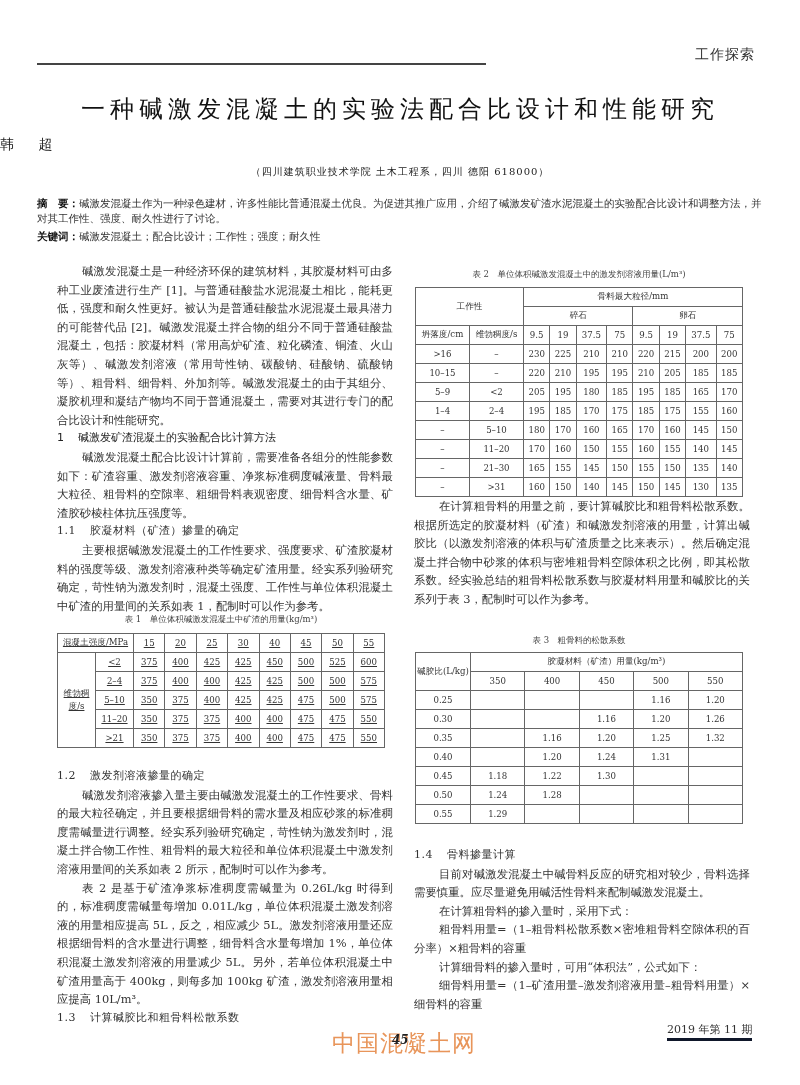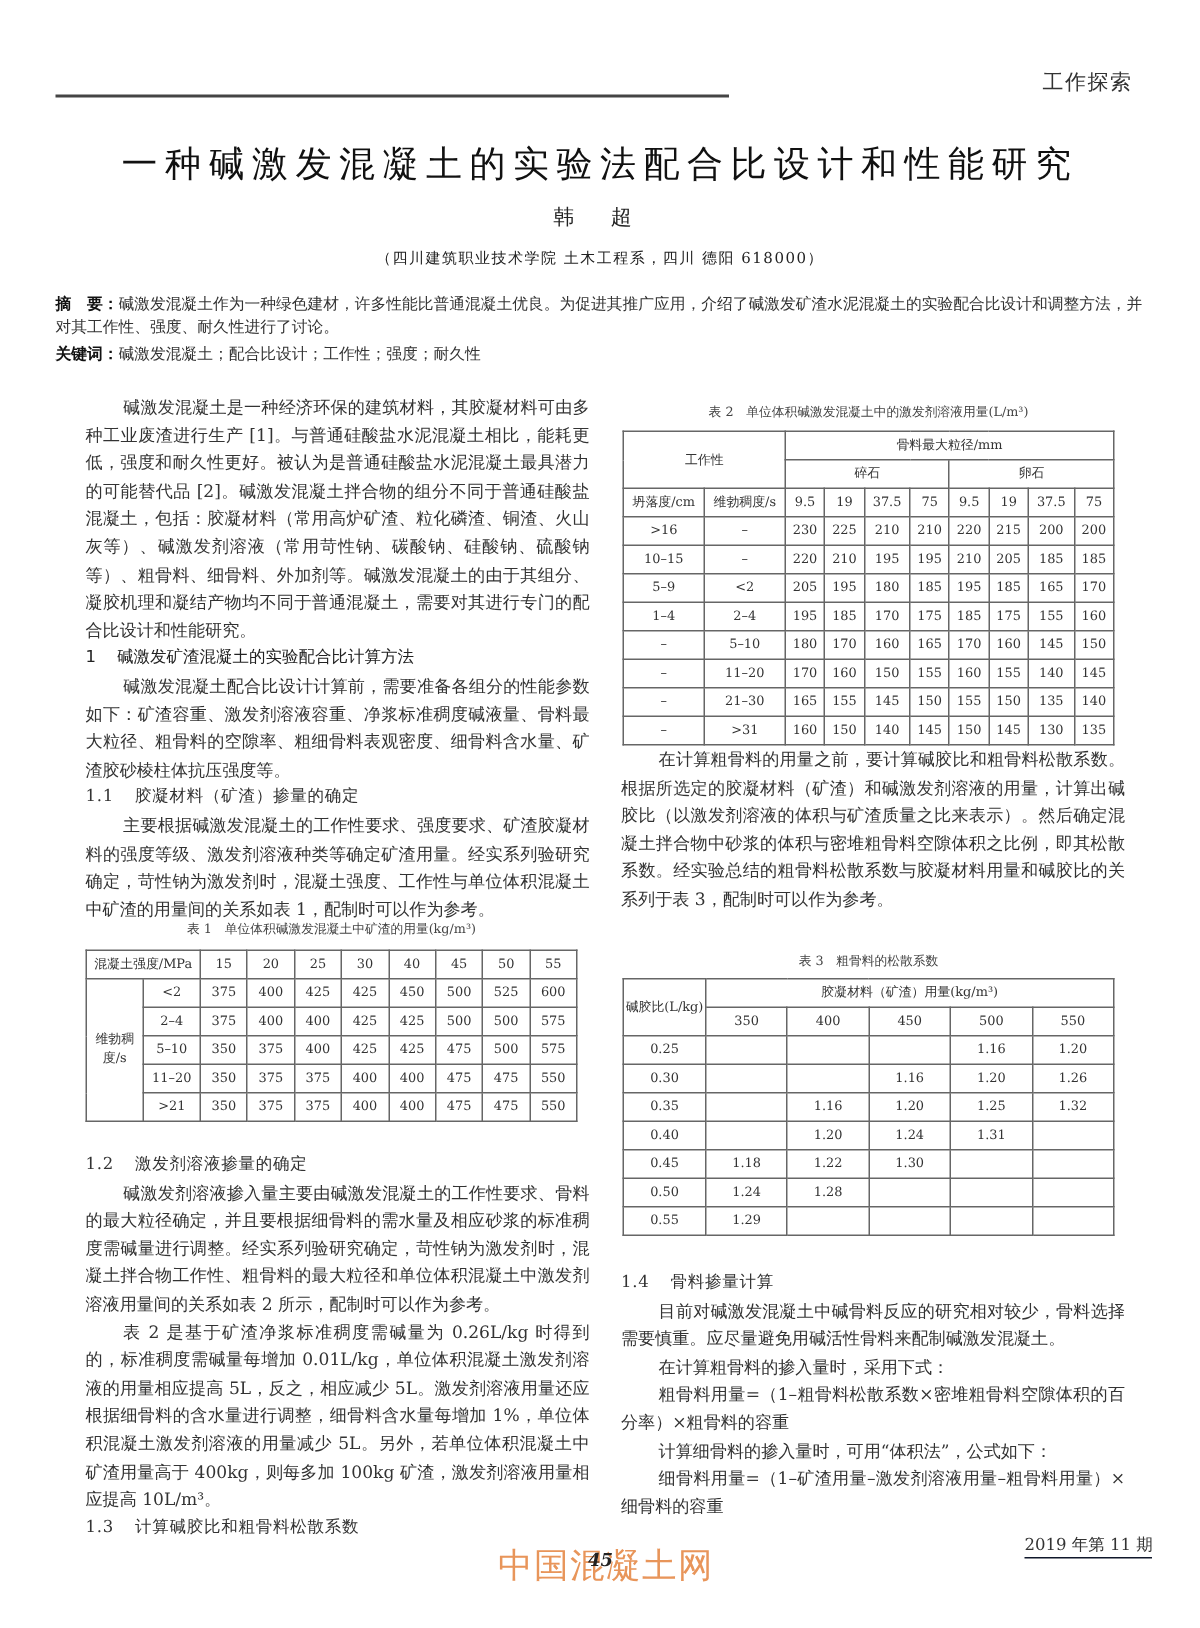--- a/index.html
+++ b/index.html
@@ -1,21 +1,21 @@
 <!DOCTYPE html>
 <html><head>
 <meta charset="utf-8">
 <style>
   * { margin: 0; padding: 0; box-sizing: border-box; }
   html, body { width: 800px; height: 1085px; background: #fff; overflow: hidden; }
   body { position: relative; font-family: "DejaVu Serif", "Liberation Serif", serif; color: #222; }
 
   .header-section { position: absolute; top: 46px; right: 45px; font-size: 14px; letter-spacing: 1px; color: #333; }
   .title { position: absolute; top: 93px; left: 0; width: 800px; text-align: center; font-size: 24px; letter-spacing: 5px; font-weight: normal; color: #111; }
-  .author { position: absolute; top: 136px; left: 0; width: 800px; text-align: center; font-size: 14px; letter-spacing: 10px; }
+  .author { position: absolute; top: 136px; left: 0; width: 800px; text-align: left; font-size: 14px; letter-spacing: 10px; }
   .affiliation { position: absolute; top: 165px; left: 0; width: 800px; text-align: center; font-size: 10px; letter-spacing: 1px; }
 
   .abstract { position: absolute; top: 196px; left: 37px; width: 726px; font-size: 10.5px; line-height: 15px; color: #333; }
   .abstract .lbl { font-weight: bold; font-family: "DejaVu Sans", sans-serif; color: #111; margin-top: 40px; }
   .keywords { position: absolute; top: 229px; left: 37px; width: 726px; font-size: 10.5px; line-height: 15px; color: #333; }
   .keywords .lbl { font-weight: bold; font-family: "DejaVu Sans", sans-serif; color: #111; }
 
   .col { position: absolute; width: 336px; font-size: 11.4px; line-height: 18.6px; color: #333; }
   .col.left { left: 57px; }
   .col.right { left: 414px; }
@@ -23,31 +23,31 @@
   .h1 { font-family: "DejaVu Sans", sans-serif; font-weight: normal; font-size: 11px; color: #222; }
   .h2 { font-size: 11px; color: #333; letter-spacing: 0.5px; }
   .h2 .num { margin-right: 14px; }
   .h1 .num { margin-right: 14px; }
 
   .caption { text-align: center; font-size: 8.5px; color: #444; }
 
   table { border-collapse: collapse; font-size: 8.6px; color: #333; text-align: center; }
   td, th { border: 1px solid #666; font-weight: normal; padding: 0; height: 19px; }
   table.t1 { position: absolute; left: 57px; top: 633px; width: 328px; }
-  table.t1 td { height: 19px; }
+  table.t1 td { height: 19px; text-decoration: underline; }
   table.t2 { position: absolute; left: 415px; top: 287px; width: 328px; }
   table.t2 td { height: 19px; }
   table.t3 { position: absolute; left: 415px; top: 652px; width: 328px; }
   table.t3 td { height: 19px; }
   .thick-l { border-left: 1.8px solid #333; }
   .thick-t td { border-top: 1.8px solid #333; }
   table { border: 1.5px solid #333; }
 
   .footer-left { position: absolute; left: 392px; top: 1033px; font-size: 12px; font-style: italic; font-weight: bold; color: #222; }
-  .footer-right { position: absolute; left: 667px; top: 1022px; font-size: 11px; color: #333; border-bottom: 1px solid #0f172a; padding-bottom: 1px; margin-left: 16px; }
+  .footer-right { position: absolute; left: 667px; top: 1022px; font-size: 11px; color: #333; border-bottom: 3px solid #0f172a; padding-bottom: 1px; }
   .watermark { position: absolute; left: 332px; top: 1028px; font-family: "DejaVu Sans", sans-serif; font-size: 23px; color: #e8955a; letter-spacing: 1px; }
 </style>
 </head>
 <body>
 
 <div class="header-section">工作探索</div>
 <div style="position:absolute;top:63px;left:37px;width:449px;height:1.5px;background:#444;"></div>
 
 <div class="title">一种碱激发混凝土的实验法配合比设计和性能研究</div>
 <div class="author">韩  超</div>

